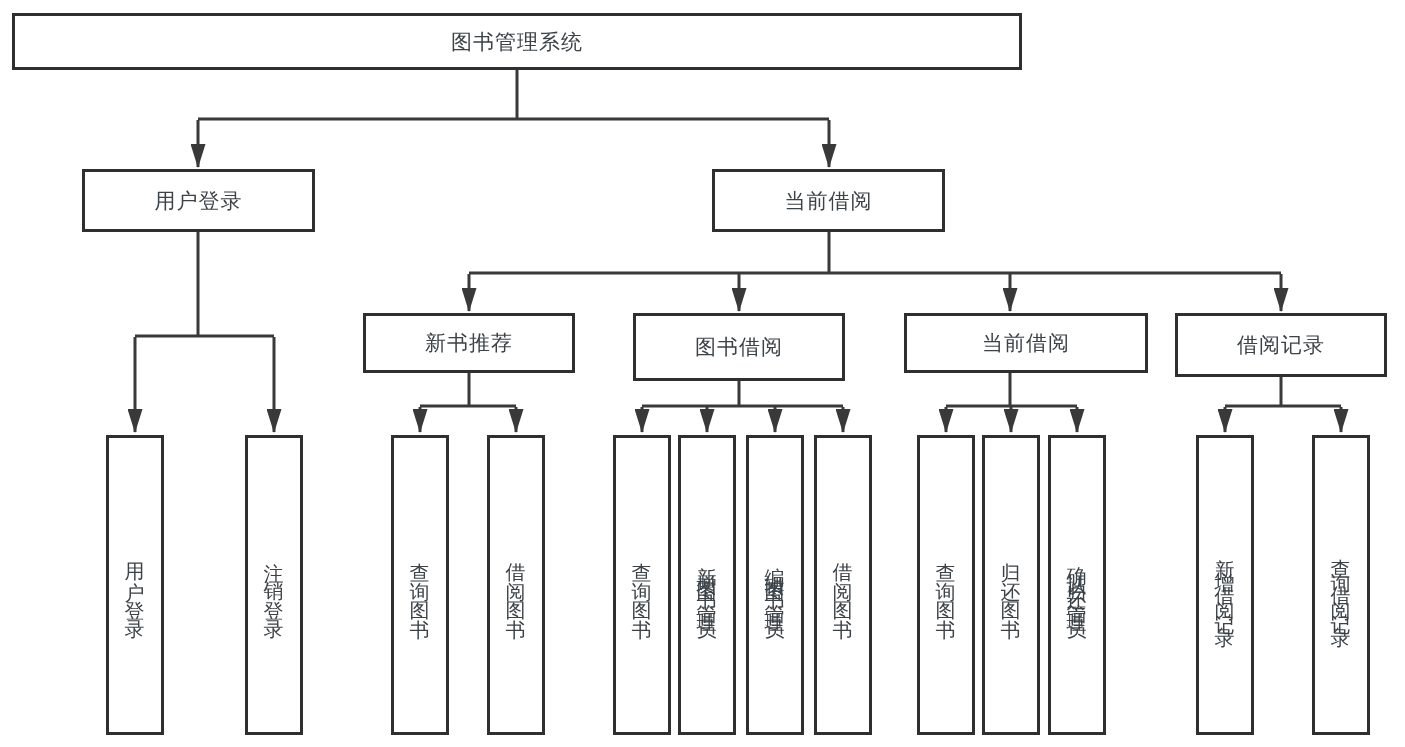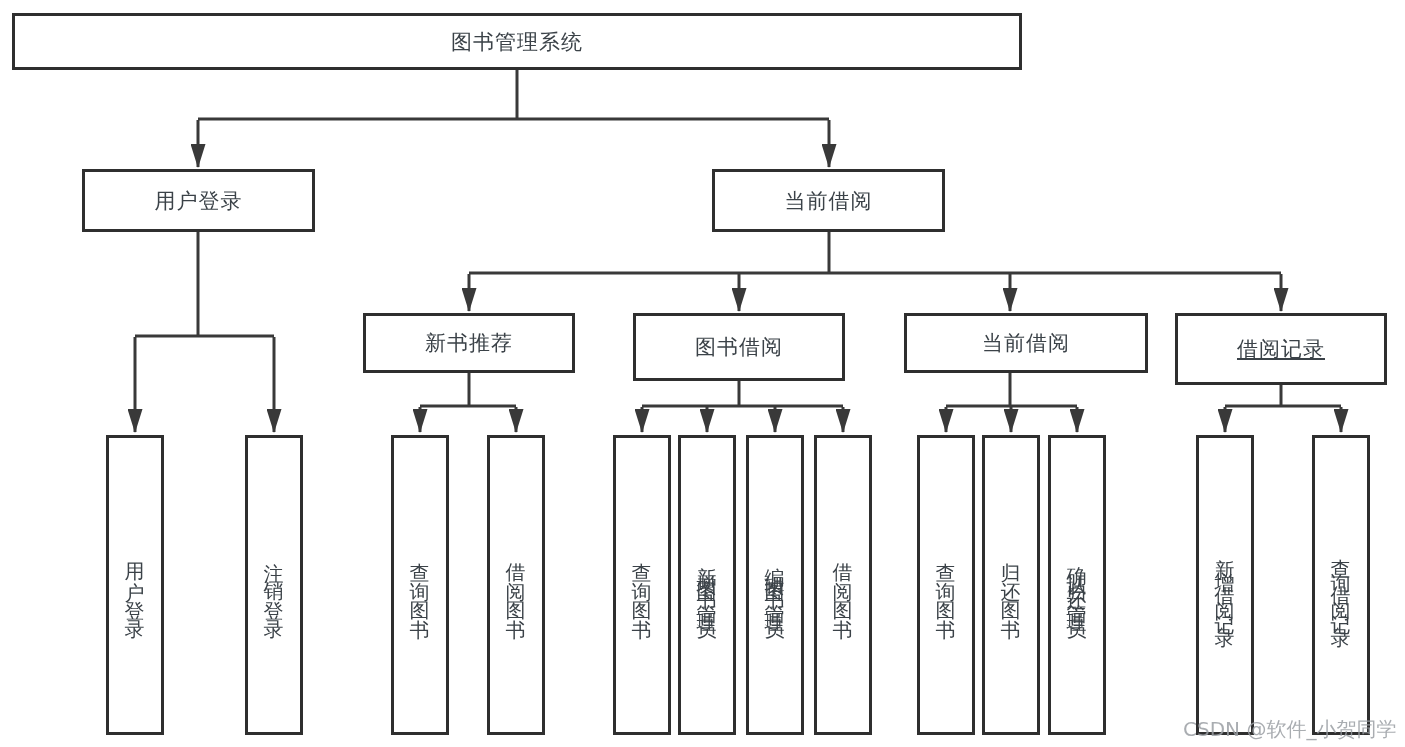--- a/index.html
+++ b/index.html
@@ -101,21 +101,21 @@
   </svg>
 
   <div class="box hbox root" style="left:12px;top:13px;width:1010px;height:57px;">图书管理系统</div>
 
   <div class="box hbox" style="left:82px;top:169px;width:233px;height:63px;">用户登录</div>
   <div class="box hbox" style="left:712px;top:169px;width:233px;height:63px;">当前借阅</div>
 
   <div class="box hbox" style="left:363px;top:313px;width:212px;height:60px;">新书推荐</div>
   <div class="box hbox" style="left:633px;top:313px;width:212px;height:68px;">图书借阅</div>
   <div class="box hbox" style="left:904px;top:313px;width:244px;height:60px;">当前借阅</div>
-  <div class="box hbox" style="left:1175px;top:313px;width:212px;height:72px;text-decoration:underline;">借阅记录</div>
+  <div class="box hbox" style="left:1175px;top:313px;width:212px;height:64px;">借阅记录</div>
 
   <div class="box vbox" style="left:106px;top:435px;width:58px;height:300px;">
     <span class="vlabel" style="letter-spacing: 0.95em;">用户登录</span>
   </div>
   <div class="box vbox" style="left:245px;top:435px;width:58px;height:300px;">
     <span class="vlabel" style="letter-spacing: 0.95em;">注销登录</span>
   </div>
 
   <div class="box vbox" style="left:391px;top:435px;width:58px;height:300px;">
     <span class="vlabel" style="letter-spacing: 0.95em;">查询图书</span>
@@ -147,14 +147,13 @@
     <span class="vlabel" style="letter-spacing: 0.38em;">确认归还（管理员）</span>
   </div>
 
   <div class="box vbox" style="left:1196px;top:435px;width:58px;height:300px;">
     <span class="vlabel" style="letter-spacing: 0.7em;">新增借阅记录</span>
   </div>
   <div class="box vbox" style="left:1312px;top:435px;width:58px;height:300px;">
     <span class="vlabel" style="letter-spacing: 0.7em;">查询借阅记录</span>
   </div>
 
-  <div class="watermark">CSDN @软件_小贺同学</div>
 </div>
 
 </body></html>

